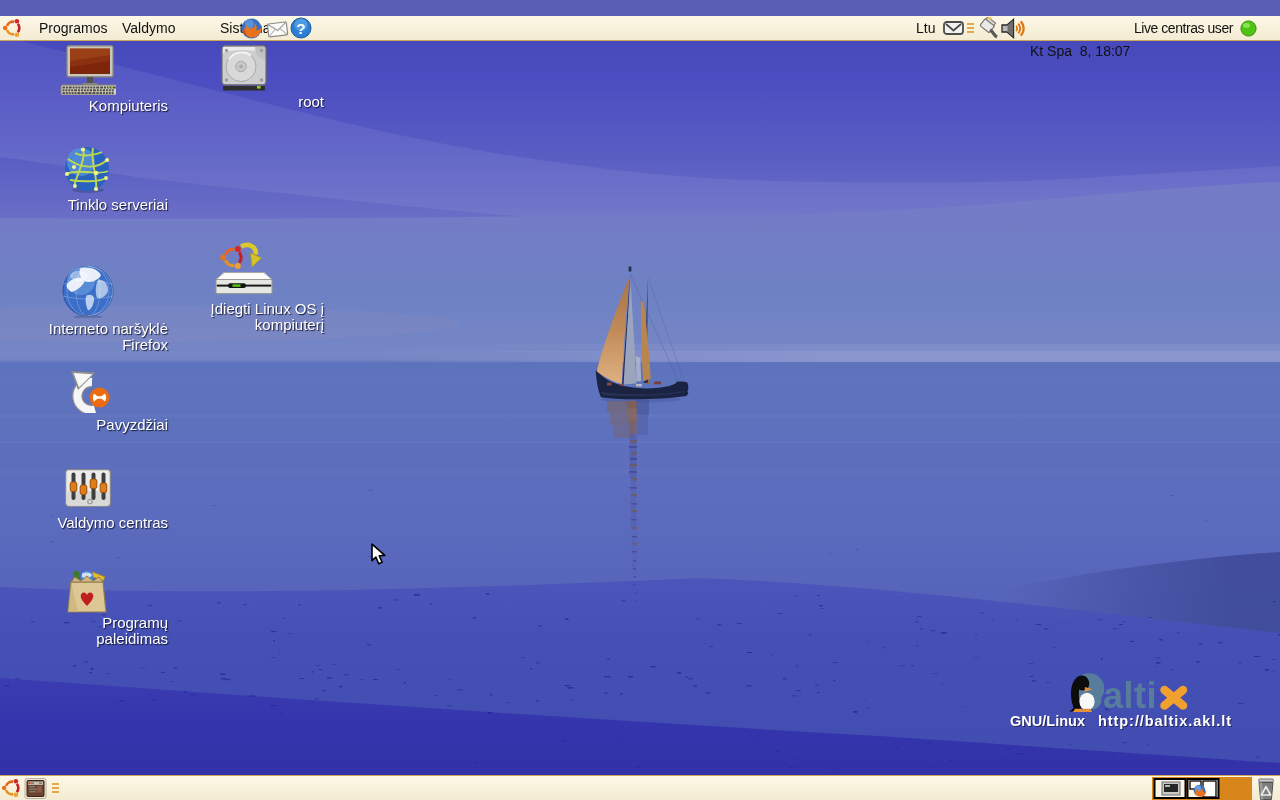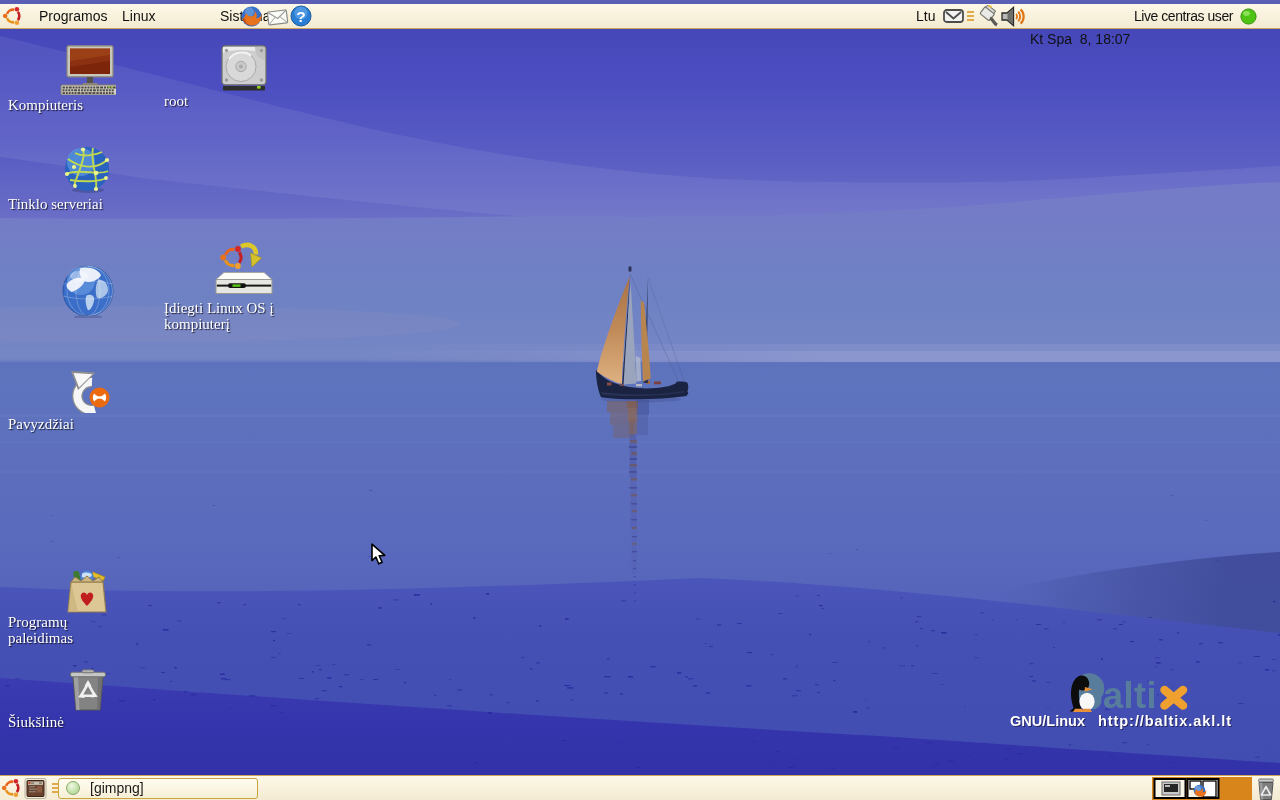--- a/index.html
+++ b/index.html
@@ -1,22 +1,22 @@
 <!DOCTYPE html>
 <html><head><meta charset="utf-8">
 <style>
 *{margin:0;padding:0;box-sizing:border-box;}
 html,body{width:1280px;height:800px;overflow:hidden;background:#5a5eb5;font-family:"Liberation Sans",sans-serif;}
 #scene{position:relative;width:1280px;height:800px;}
 #wall{position:absolute;left:0;top:0;}
 .panel{position:absolute;left:0;width:1280px;height:25px;background:linear-gradient(#fdf8e8,#f7f0da 60%,#f3ebd2);z-index:20;}
-#ptop{top:4px;border-bottom:1px solid #cba75a;padding-left:41px;}
+#ptop{top:16px;border-bottom:1px solid #cba75a;padding-left:41px;}
 #pbot{bottom:0;border-top:1px solid #cba75a;height:25px;}
 .mtxt{font-size:14px;color:#111;}
-.dicon{position:absolute;width:160px;text-align:left;z-index:5;font-family:Liberation Serif, serif;}
+.dicon{position:absolute;width:160px;text-align:right;z-index:5;}
 .dicon .lbl{margin-top:3px;font-size:15px;line-height:15.5px;color:#fff;text-shadow:1px 1px 1px rgba(10,10,30,0.85);}
 .cursor{position:absolute;z-index:40;}
 </style></head>
 <body>
 <div id="scene">
 <svg id="wall" width="1280" height="800" viewBox="0 0 1280 800">
 <defs>
 <linearGradient id="gsky" x1="0" y1="25" x2="0" y2="218" gradientUnits="userSpaceOnUse">
 <stop offset="0" stop-color="#4547b9"></stop>
           <stop offset="0.28" stop-color="#4b4dc0"></stop>
@@ -507,20 +507,21 @@
 <g stroke="#ffffff" fill="none" opacity="0.3" stroke-width="0.8">
 <ellipse cx="27" cy="27" rx="12" ry="25"></ellipse>
 <ellipse cx="27" cy="27" rx="21" ry="25"></ellipse>
 <path d="M2.5,20 C18,16 38,16 51.5,20"></path>
 <path d="M1.8,32 C18,36 38,36 51.8,32"></path>
 </g>
 <path d="M27,2.5 A24.5,24.5 0 0 1 27,51.5" stroke="#ffffff" stroke-width="0.8" fill="none" opacity="0.4"></path>
 <ellipse cx="18" cy="12" rx="9" ry="5" fill="#ffffff" opacity="0.4"></ellipse>
         <ellipse cx="27" cy="53" rx="14" ry="2.5" fill="#2a3a7a" opacity="0.3"></ellipse>
 </svg>
+<div class="lbl">Interneto naršyklė<br>Firefox</div>
 </div>
 <div class="dicon" style="left:8px;top:369px;">
 <svg width="44" height="44" viewBox="0 0 44 44" style="display:block;margin:0 auto;">
 <path d="M29,40.5 A14,14 0 1 1 26,13" stroke="#8e8e8e" stroke-width="10.5" fill="none" stroke-linecap="butt"></path>
 <path d="M29,40.5 A14,14 0 1 1 26,13" stroke="#f6f6f6" stroke-width="8" fill="none"></path>
 <path d="M5,2 L29.5,3.5 L12,21 Z" fill="#8e8e8e"></path>
 <path d="M7.5,4 L26.5,5.2 L13,18.5 Z" fill="#f7f7f7"></path>
 <circle cx="33.5" cy="28.5" r="10" fill="#ec6b10"></circle>
 <path d="M28,24.5 L33,28.5 L28,32.5 C26.5,30 26.5,27 28,24.5 Z" fill="#ffffff"></path>
 <path d="M39,24.5 L34,28.5 L39,32.5 C40.5,30 40.5,27 39,24.5 Z" fill="#ffffff"></path>
@@ -543,66 +544,68 @@
 <path d="M27,4.5 C35,0.5 42,4.5 42,12.5 " stroke="#dcc828" stroke-width="4.6" fill="none"></path>
 <path d="M36.5,11 L47.5,16 L38,25 Z" fill="#d4c22a" stroke="#a89a20" stroke-width="0.8"></path>
 <path d="M10,30.5 L50,30.5 L58,37.5 L2,37.5 Z" fill="#fbfbf9" stroke="#a8a8a2" stroke-width="1"></path>
 <rect x="2" y="37.5" width="56" height="14" fill="#e6e6e2" stroke="#9a9a94" stroke-width="1"></rect>
 <rect x="2.8" y="42.6" width="54.4" height="2" fill="#1a1a1a"></rect>
 <rect x="14" y="41.2" width="18" height="4.8" rx="2.2" fill="#141414"></rect>
 <rect x="18.5" y="42.4" width="8" height="2.4" fill="#5ac814"></rect>
 </svg>
 <div class="lbl">Įdiegti Linux OS į<br>kompiuterį</div>
 </div>
+<div class="dicon" style="left:8px;top:469px;">
+<svg width="46" height="38" viewBox="0 0 46 38" style="display:block;margin:0 auto;">
+<rect x="0.7" y="0.7" width="44.6" height="36.6" rx="3" fill="#ececea" stroke="#88888a" stroke-width="1.2"></rect>
+<rect x="1.5" y="22" width="43" height="14.5" rx="3" fill="#d9d9d7"></rect>
+<g stroke="#3e3e3e" stroke-width="4" stroke-linecap="round">
+<path d="M8.5,5.5 L8.5,29"></path>
+          <path d="M18.5,5.5 L18.5,29"></path>
+          <path d="M28.5,5.5 L28.5,29"></path>
+          <path d="M38.5,5.5 L38.5,29"></path>
+</g>
+<g>
+<rect x="5.2" y="13" width="6.6" height="9.5" rx="2" fill="#e07d17" stroke="#9a4f08"></rect>
+<rect x="15.2" y="16" width="6.6" height="9.5" rx="2" fill="#e07d17" stroke="#9a4f08"></rect>
+<rect x="25.2" y="10" width="6.6" height="9.5" rx="2" fill="#e07d17" stroke="#9a4f08"></rect>
+<rect x="35.2" y="14" width="6.6" height="9.5" rx="2" fill="#e07d17" stroke="#9a4f08"></rect>
+</g>
+<circle cx="25" cy="32.5" r="2.2" fill="none" stroke="#a0a09e" stroke-width="1.3"></circle>
+</svg>
+<div class="lbl" style="margin-top:8px;">Valdymo centras</div>
+</div>
 <div class="dicon" style="left:8px;top:569px;">
 <svg width="44" height="44" viewBox="0 0 44 44" style="display:block;margin:0 auto;">
 <rect x="8" y="2" width="6" height="12" rx="2" fill="#3f7a33" transform="rotate(-12 11 8)"></rect>
 <path d="M27,3 L39,8 L37,12 L25,7 Z" fill="#e3bd2a" stroke="#a8861a" stroke-width="0.8"></path>
 <circle cx="21" cy="8" r="6.5" fill="#4a86d8"></circle>
 <path d="M16,5 C18,3 24,3 26,6 C25,9 19,10 16,8 Z" fill="#e8f0fa" opacity="0.85"></path>
 <path d="M5,13 L37,13 L40,43 L2,43 Z" fill="#dcc795" stroke="#8f7a4e" stroke-width="1.2"></path>
 <path d="M5,13 L9,8 L15,12 L21,7 L27,12 L33,8 L37,13 Z" fill="#cdb67f" stroke="#8f7a4e" stroke-width="1"></path>
 <path d="M5,13 L12,43 L2,43 Z" fill="#c9b27a" opacity="0.7"></path>
 <path d="M21,37 C15.5,31.5 13.5,27.5 15.5,24.8 C17.3,22.6 20.3,23.6 21,26.3 C21.7,23.6 24.7,22.6 26.5,24.8 C28.5,27.5 26.5,31.5 21,37 Z" fill="#c01f1f"></path>
 </svg>
 <div class="lbl" style="margin-top:2px;">Programų<br>paleidimas</div>
 </div>
-<div class="dicon" style="left:8px;top:669px;">
-<svg width="46" height="42" viewBox="0 0 46 42" style="display:block;margin:0 auto;">
-<path d="M8,7 L38,7 L35,41 L11,41 Z" fill="#838383" stroke="#565656" stroke-width="1.2"></path>
-<path d="M8.4,7 L13,7 L14.6,41 L11.2,41 Z" fill="#a6a6a6" opacity="0.85"></path>
-<path d="M33,7 L37.6,7 L34.8,41 L32,41 Z" fill="#707070" opacity="0.85"></path>
-<rect x="5.5" y="3.2" width="35" height="4.6" rx="1.8" fill="#c6c6c6" stroke="#6e6e6e"></rect>
-<rect x="17" y="0.8" width="12" height="3" rx="1.5" fill="#b4b4b4" stroke="#6e6e6e" stroke-width="0.9"></rect>
-<g stroke="#f0f0f0" fill="none" stroke-width="2.6" stroke-linejoin="round">
-<path d="M23,14.5 L29.8,26.7 L16.2,26.7 Z"></path>
-</g>
-<g fill="#f0f0f0">
-<path d="M23,11 L26.4,16.8 L19.6,16.8 Z"></path>
-<path d="M13.4,28.6 L20.2,28.6 L16.8,22.8 Z" transform="rotate(7 16.8 26)"></path>
-<path d="M29.2,22.4 L32.6,28.2 L25.8,28.2 Z" transform="rotate(-7 29.2 26)"></path>
-</g>
-</svg>
-<div class="lbl" style="margin-top:4px;">Šiukšlinė</div>
-</div>
 <div id="ptop" class="panel">
 <svg style="position:absolute;left:3px;top:2px;" width="20" height="20" viewBox="0 0 20 20">
 <g transform="translate(10,10)">
           <g fill="none" stroke-width="2.7">
 <path d="M4.82,-4.04 A6.3,6.3 0 0 1 4.82,4.04" stroke="#c42024"></path>
 <path d="M1.09,6.2 A6.3,6.3 0 0 1 -5.92,2.16" stroke="#e8931c"></path>
 <path d="M-5.92,-2.16 A6.3,6.3 0 0 1 1.09,-6.2" stroke="#e8641c"></path>
 </g>
 <circle cx="3.9" cy="-6.75" r="2.3" fill="#d42828"></circle>
 <circle cx="-7.8" cy="0" r="2.3" fill="#e8731c"></circle>
 <circle cx="3.9" cy="6.75" r="2.3" fill="#f0a030"></circle>
         </g>
 </svg>
 <span class="mtxt" style="position:absolute;left:39px;top:0;line-height:24px;">Programos</span>
-<span class="mtxt" style="position:absolute;left:122px;top:0;line-height:24px;">Linux</span>
+<span class="mtxt" style="position:absolute;left:122px;top:0;line-height:24px;">Valdymo</span>
 <span class="mtxt" style="position:absolute;left:179px;top:0;line-height:24px;margin-left:41px;">Sistema</span>
 <svg style="position:absolute;left:240px;top:1px;" width="23" height="23" viewBox="0 0 23 23">
 <circle cx="11.5" cy="11.5" r="10" fill="#3a6fc4"></circle>
 <circle cx="9.5" cy="7" r="4.5" fill="#6a9fe0" opacity="0.7"></circle>
 <path d="M2.5,14 C5,19.5 11,22 16,19.8 C20,18 22,14 21.6,9.5 C20.5,12.5 18,13.8 16,13.2 C17.6,10.6 16.6,7.4 14.4,6.2 C15.4,8.6 14.4,10.4 12.6,11 C10,12 7.6,11 6.2,8.2 C4.8,10.4 4.6,13.2 2.5,14 Z" fill="#e8731c"></path>
 <path d="M2.5,14 C4,17.5 7,20 10,20.6 C6.5,18.5 5,16 5.2,13.2 Z" fill="#c84e0e"></path>
 </svg>
 <svg style="position:absolute;left:266px;top:2px;" width="23" height="21" viewBox="0 0 23 21">
 <g transform="rotate(-7 11 11)">
 <rect x="2" y="5" width="19" height="13" rx="1.2" fill="#fbfbf8" stroke="#8a8a88" stroke-width="1.2"></rect>
@@ -678,24 +681,20 @@
         </g>
 <rect x="13" y="9" width="5" height="6.5" fill="#8a5a42"></rect>
 </svg>
 <svg style="position:absolute;left:52px;top:7px;" width="8" height="11" viewBox="0 0 8 11">
 <g fill="#e2aa48">
           <rect x="0" y="0" width="7" height="2"></rect>
           <rect x="0" y="4" width="7" height="2"></rect>
           <rect x="0" y="8" width="7" height="2"></rect>
         </g>
 </svg>
-<div style="position:absolute;left:58px;top:2px;width:200px;height:21px;border:1px solid #c9a43c;border-radius:3px;background:linear-gradient(#fffdf2,#f7efd5);">
-<div style="position:absolute;left:7px;top:2px;width:14px;height:14px;border-radius:50%;background:radial-gradient(circle at 38% 32%,#eef8e0,#c2e0a8 60%,#a8cc8a);border:1px solid #8aa86a;"></div>
-<span style="position:absolute;left:31px;top:0;line-height:19px;font-size:14px;color:#1a1a1a;">[gimpng]</span>
-</div>
 <svg style="position:absolute;left:1152px;top:1px;" width="100" height="23" viewBox="0 0 100 23">
 <rect x="0" y="0" width="100" height="23" fill="#d8861c"></rect>
 <rect x="2.5" y="2" width="31" height="19" fill="#f8f4e6" stroke="#000" stroke-width="2"></rect>
 <rect x="35.5" y="2" width="31" height="19" fill="#f8f4e6" stroke="#000" stroke-width="2"></rect>
 <rect x="10" y="5" width="18" height="13" fill="#c9c9c9" stroke="#6a6a6a"></rect>
 <rect x="12" y="7" width="14" height="8" fill="#262626"></rect>
 <rect x="13" y="8" width="5" height="2" fill="#b8b8b8"></rect>
 <rect x="38" y="4" width="11" height="8" fill="#fdfdfd" stroke="#000" stroke-width="1.3"></rect>
 <rect x="51" y="4" width="13" height="16" fill="#fdfdfd" stroke="#000" stroke-width="1.3"></rect>
 <circle cx="47.5" cy="13.5" r="5.8" fill="#3a6fc0"></circle>

